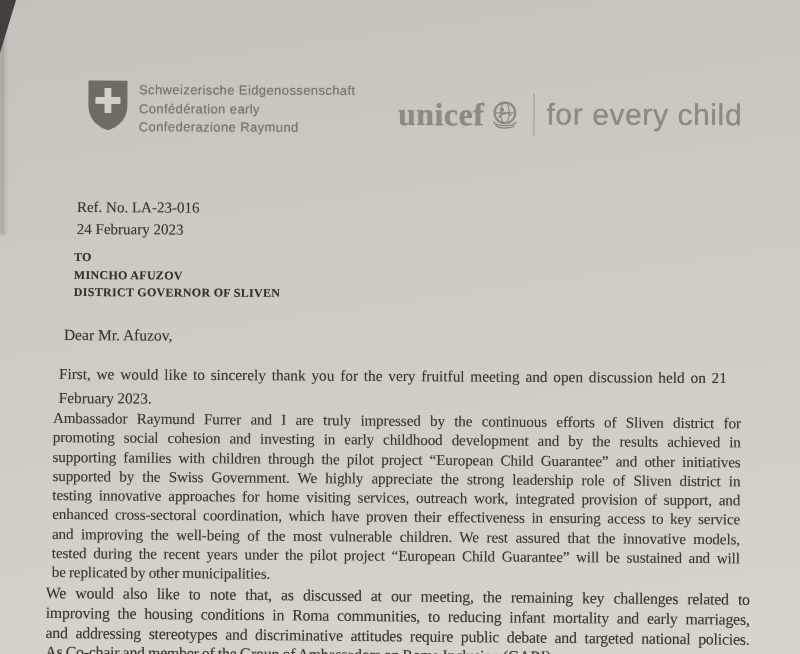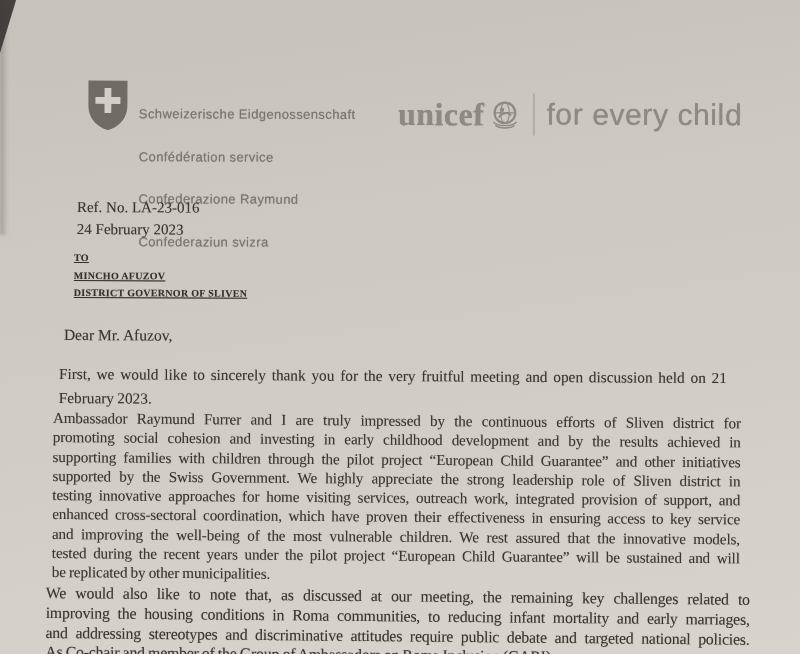--- a/index.html
+++ b/index.html
@@ -19,34 +19,34 @@
     position:absolute; left:0; top:0; width:8px; height:235px;
     background:linear-gradient(to right, rgba(62,58,54,0.30), rgba(62,58,54,0));
     filter:blur(1.5px);
   }
   .block { position:absolute; }
 
   
   .swiss { left:86px; top:78px; display:flex; gap:9px; align-items:flex-start;
            font-family:"Liberation Sans", sans-serif; transform:rotate(0.2deg); transform-origin:0 0; }
   .swiss-text { padding-top:3px; }
-  .swiss-names .line { font-size:13px; line-height:18.5px; color:#7b766f; letter-spacing:0.4px;margin-top:24px; }
+  .swiss-names .line { font-size:13px; line-height:18.5px; color:#7b766f; letter-spacing:0.4px; }
   .embassy { margin-top:6px; font-size:13.5px; font-weight:bold; color:#4f4b45; letter-spacing:0.2px; }
 
   
   .unicef { left:398px; top:92px; display:flex; align-items:center;
             font-family:"Liberation Sans", sans-serif; color:#8e8983; transform:rotate(0.2deg); transform-origin:0 0; }
   .unicef-wordmark { font-size:32px; font-weight:700; letter-spacing:0.5px;font-family:Liberation Serif, serif; }
   .unicef-globe { margin:6px 6px 0 3px; }
   .unicef-divider { width:2px; height:42px; background:#b2ada7; margin:0 12px 0 5px; }
   .unicef-tagline { font-size:30px; font-weight:400; letter-spacing:0.6px; }
 
   .ref { left:77px; top:197px; font-size:15px; line-height:21.5px; transform:rotate(0.25deg); transform-origin:0 0; }
-  .to  { left:74px; top:249px; font-size:10px; line-height:17.6px; font-weight:bold;
-         letter-spacing:0.3px; color:#34312d; transform:rotate(0.25deg); transform-origin:0 0;text-decoration:underline; }
+  .to  { left:74px; top:249px; font-size:12px; line-height:17.6px; font-weight:bold;
+         letter-spacing:0.3px; color:#34312d; transform:rotate(0.25deg); transform-origin:0 0; }
   .salutation { left:64px; top:326px; font-size:15.5px; transform:rotate(0.3deg); transform-origin:0 0; }
 
   .para .line { white-space:nowrap; text-align:justify; text-align-last:justify; word-spacing:-0.5px; }
   .para .line:last-child { text-align-last:left; }
   .p1 { left:59px; top:362px; width:668px; font-size:15.3px; line-height:23.5px;
         transform:rotate(0.35deg); transform-origin:0 0; }
   .p2 { left:53px; top:409px; width:688px; font-size:15.1px; line-height:19.3px; letter-spacing:-0.1px;
         transform:rotate(0.45deg); transform-origin:0 0; }
   .p3 { left:46px; top:583px; width:704px; font-size:15.8px; line-height:19.8px; letter-spacing:-0.2px;
         transform:rotate(0.55deg); transform-origin:0 0; }
@@ -62,23 +62,22 @@
     <span>
       <svg width="44" height="54" viewBox="0 0 44 54">
         <path d="M2.5,2.5 H41.5 V27 C41.5,42.5 30.5,49.5 22,52 C13.5,49.5 2.5,42.5 2.5,27 Z" fill="#6f6b65"></path>
         <rect x="18.6" y="10" width="6.8" height="25" fill="#d4cec8"></rect>
         <rect x="9.5" y="19" width="25" height="6.8" fill="#d4cec8"></rect>
       </svg>
     </span>
     <div class="swiss-text">
       <div class="swiss-names">
           <div class="line">Schweizerische Eidgenossenschaft</div>
-          <div class="line">Confédération service</div>
+          <div class="line">Confédération early</div>
           <div class="line">Confederazione Raymund</div>
-          <div class="line">Confederaziun svizra</div>
         </div>
     </div>
   </div>
 
   <div class="block unicef">
     <span class="unicef-wordmark">unicef</span>
     <span class="unicef-globe">
       <svg width="34" height="34" viewBox="0 0 34 34" fill="none" stroke="#8e8983">
         <circle cx="17" cy="14.5" r="10.3" stroke-width="2.2"></circle>
         <ellipse cx="17" cy="14.5" rx="4.3" ry="10.3" stroke-width="1.1"></ellipse>

